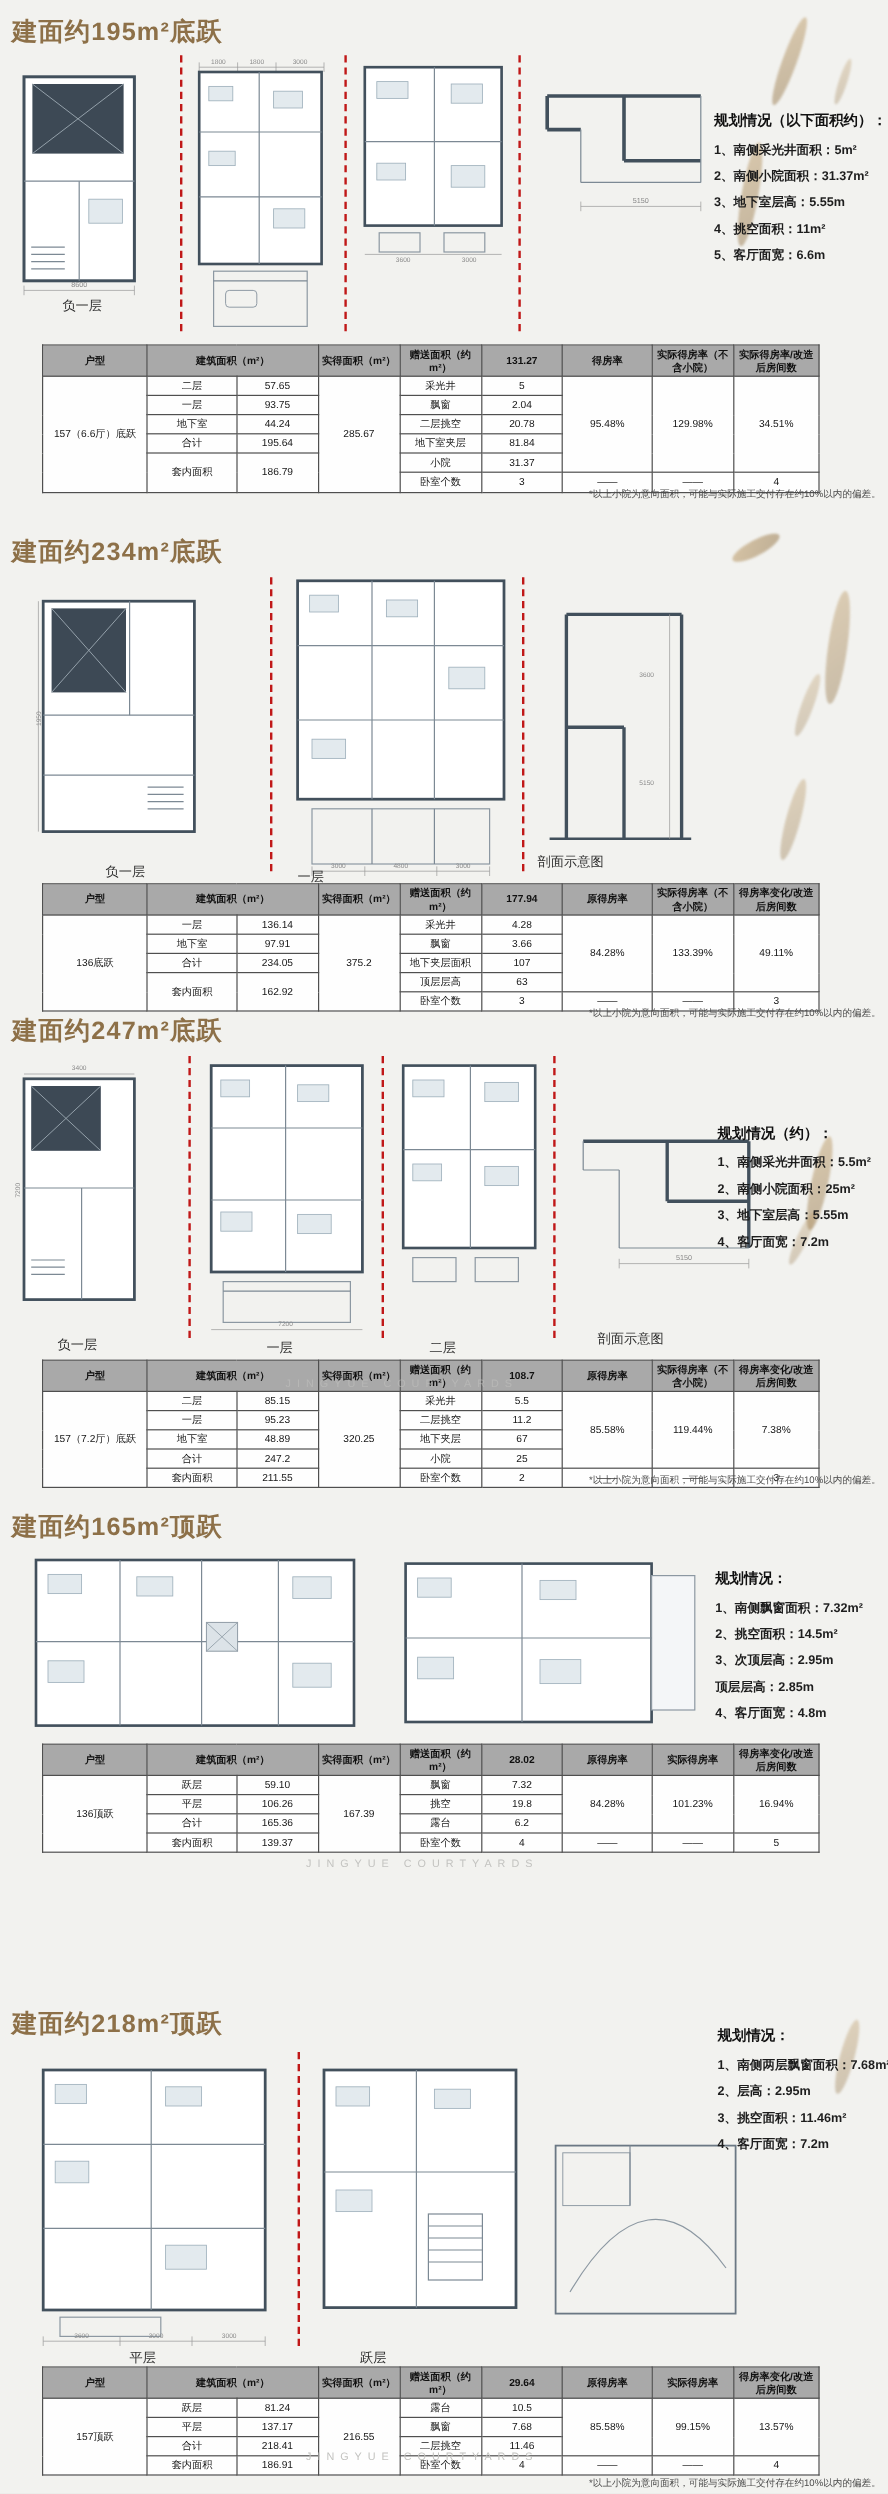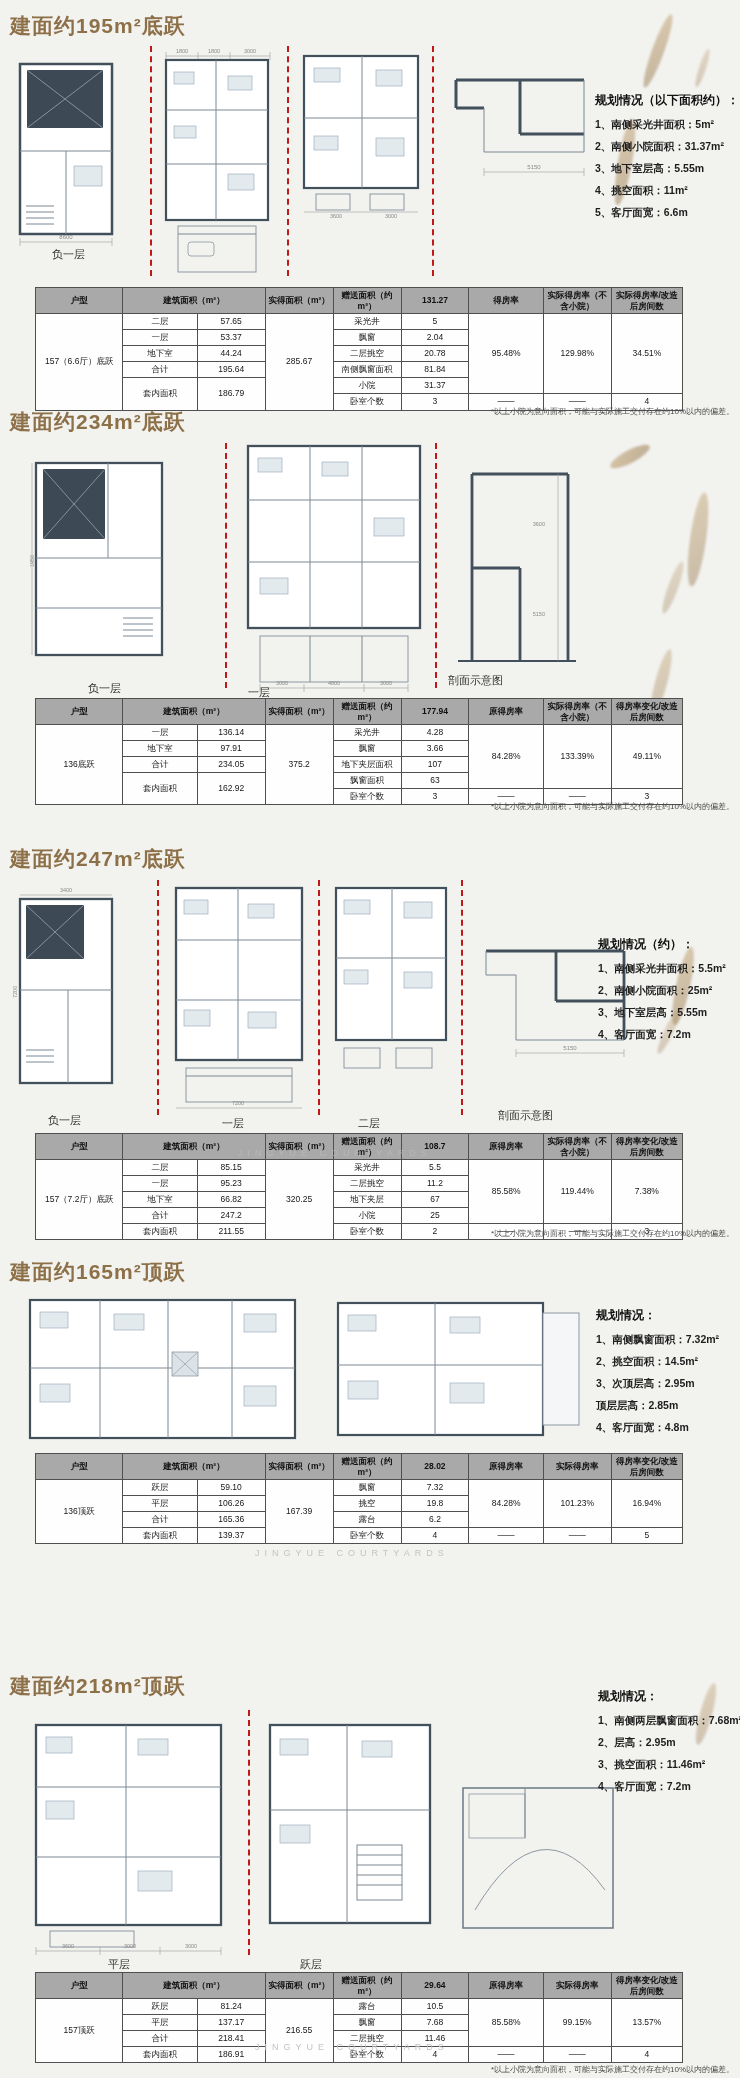--- a/index.html
+++ b/index.html
@@ -157,34 +157,34 @@
               <td>57.65</td>
               <td rowspan="6">285.67</td>
               <td>采光井</td>
               <td>5</td>
               <td rowspan="5">95.48%</td>
               <td rowspan="5">129.98%</td>
               <td rowspan="5">34.51%</td>
             </tr>
             <tr>
               <td>一层</td>
-              <td>53.37</td>
+              <td>93.75</td>
               <td>飘窗</td>
               <td>2.04</td>
             </tr>
             <tr>
               <td>地下室</td>
               <td>44.24</td>
               <td>二层挑空</td>
               <td>20.78</td>
             </tr>
             <tr>
               <td>合计</td>
               <td>195.64</td>
-              <td>南侧飘窗面积</td>
+              <td>地下室夹层</td>
               <td>81.84</td>
             </tr>
             <tr>
               <td rowspan="2">套内面积</td>
               <td rowspan="2">186.79</td>
               <td>小院</td>
               <td>31.37</td>
             </tr>
             <tr>
               <td>卧室个数</td>
@@ -192,21 +192,21 @@
               <td>——</td>
               <td>——</td>
               <td>4</td>
             </tr>
           </tbody>
         </table>
       </div>
     <div class="disclaimer" style="top:402px">*以上小院为意向面积，可能与实际施工交付存在约10%以内的偏差。</div>
   </div>
 
-  <div class="section" style="top:398px;height:415px">
+  <div class="section" style="top:436px;height:415px">
     <h2 class="sec-title" style="left:10px;top:10px">建面约234m²底跃</h2>
 
     <svg style="left:28px;top:55px" width="142" height="215" viewBox="0 0 142 215">
       <rect class="plan-outer" x="8" y="10" width="126" height="192" stroke-width="2.3"></rect>
       <rect class="dark" x="15" y="16" width="62" height="70"></rect>
       <line class="hatch" x1="15" y1="16" x2="77" y2="86"></line>
         <line class="hatch" x1="77" y1="16" x2="15" y2="86"></line>
       <line class="thin" x1="80" y1="10" x2="80" y2="105"></line>
         <line class="thin" x1="8" y1="105" x2="134" y2="105"></line>
         <line class="thin" x1="8" y1="155" x2="134" y2="155"></line>
@@ -301,21 +301,21 @@
             </tr>
             <tr>
               <td>合计</td>
               <td>234.05</td>
               <td>地下夹层面积</td>
               <td>107</td>
             </tr>
             <tr>
               <td rowspan="2">套内面积</td>
               <td rowspan="2">162.92</td>
-              <td>飘窗面积</td>
+              <td>顶层层高</td>
               <td>63</td>
             </tr>
             <tr>
               <td>卧室个数</td>
               <td>3</td>
               <td>——</td>
               <td>——</td>
               <td>3</td>
             </tr>
           </tbody>
@@ -431,21 +431,21 @@
               <td rowspan="4">7.38%</td>
             </tr>
             <tr>
               <td>一层</td>
               <td>95.23</td>
               <td>二层挑空</td>
               <td>11.2</td>
             </tr>
             <tr>
               <td>地下室</td>
-              <td>66.82</td>
+              <td>48.89</td>
               <td>地下夹层</td>
               <td>67</td>
             </tr>
             <tr>
               <td>合计</td>
               <td>247.2</td>
               <td>小院</td>
               <td>25</td>
             </tr>
             <tr>

